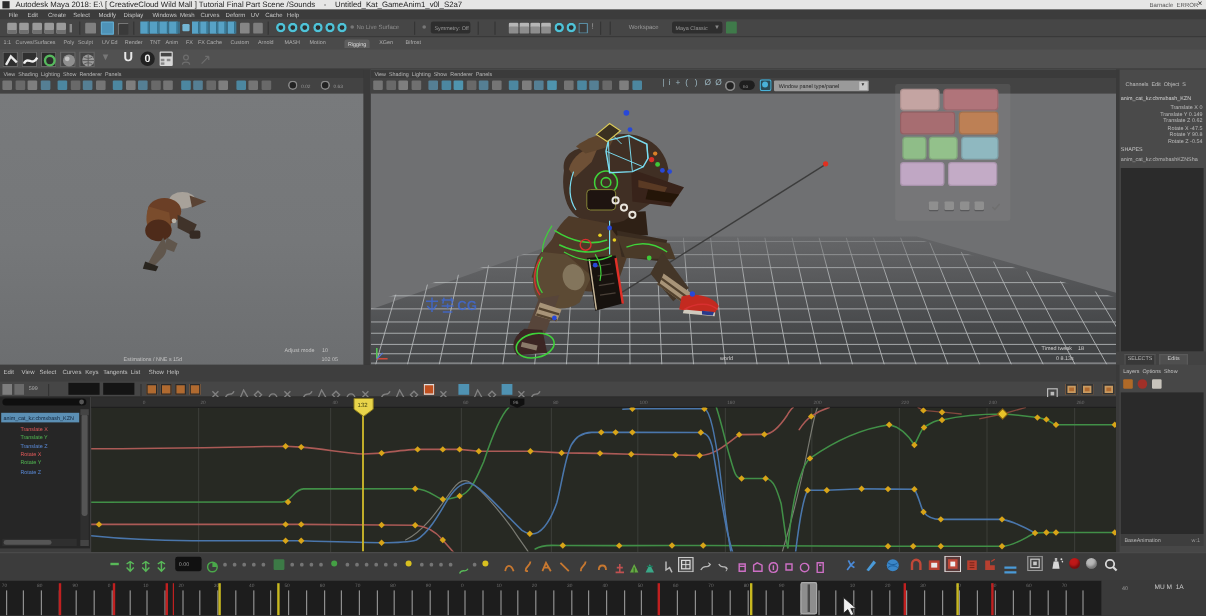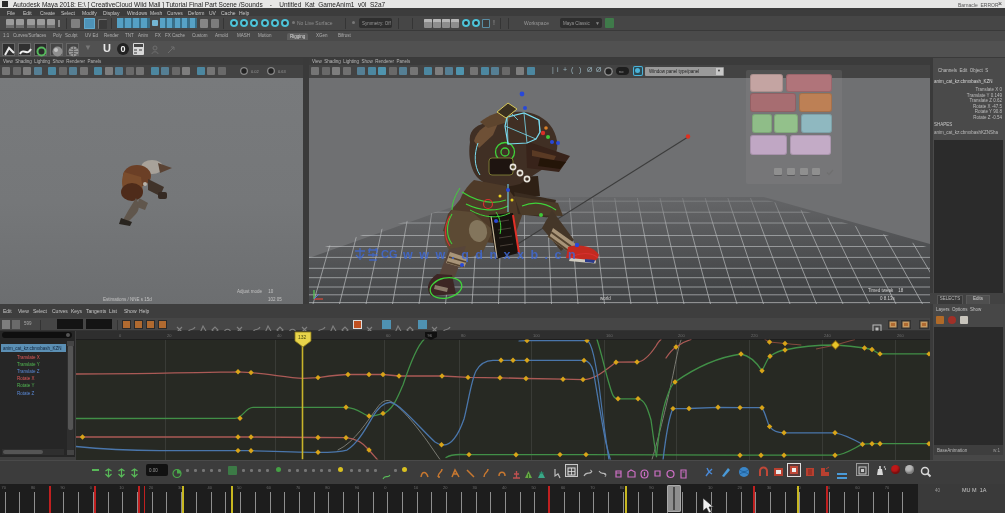--- a/index.html
+++ b/index.html
@@ -379,21 +379,20 @@
       <path d="M450 216 C444 226 444 238 450 246" fill="none" stroke="#d83030" stroke-width="1.1"></path>
       <path d="M570 258 C580 252 592 252 598 258" fill="none" stroke="#d83030" stroke-width="1.2"></path>
     </svg>
 <svg style="position:absolute;left:354px;top:247px;z-index:50;" width="44" height="14" viewBox="0 0 44 14">
       <g stroke="rgba(62,105,214,0.82)" stroke-width="1.3" fill="none">
         <path d="M1 4 H11 M6 1 V13 M2 8 L5 11 M10 7 L7 11"></path>
         <path d="M14 3 H24 M16 1 L15 6 M22 1 L23 6 M14 8 H24 M19 6 V10 M15 13 H23"></path>
       </g>
       <text x="27" y="11" font-size="11" font-weight="bold" font-family="Liberation Sans" fill="rgba(62,105,214,0.82)">CG</text>
     </svg>
-<div style="position:absolute;left:403px;top:247.5px;z-index:50;font-size:12.5px;color:rgba(62,105,214,0.82);font-weight:bold;letter-spacing:6.5px;white-space:nowrap;">www.qdnxxb.cn</div>
 <div style="position:absolute;left:746px;top:70px;width:96px;height:114px;background:rgba(150,150,150,0.18);border-radius:2px;"></div>
 <div style="position:absolute;left:750px;top:74px;width:33px;height:18px;background:#c4a4a2;border-radius:3px;box-shadow:inset 0 0 0 1px rgba(0,0,0,0.12);"></div>
 <div style="position:absolute;left:786px;top:74px;width:46px;height:18px;background:#b0747a;border-radius:3px;box-shadow:inset 0 0 0 1px rgba(0,0,0,0.12);"></div>
 <div style="position:absolute;left:750px;top:93px;width:46px;height:19px;background:#a76d71;border-radius:3px;box-shadow:inset 0 0 0 1px rgba(0,0,0,0.12);"></div>
 <div style="position:absolute;left:799px;top:93px;width:33px;height:19px;background:#bd8055;border-radius:3px;box-shadow:inset 0 0 0 1px rgba(0,0,0,0.12);"></div>
 <div style="position:absolute;left:752px;top:114px;width:20px;height:19px;background:#8fbd88;border-radius:3px;box-shadow:inset 0 0 0 1px rgba(0,0,0,0.12);"></div>
 <div style="position:absolute;left:774px;top:114px;width:24px;height:19px;background:#93c18b;border-radius:3px;box-shadow:inset 0 0 0 1px rgba(0,0,0,0.12);"></div>
 <div style="position:absolute;left:801px;top:114px;width:31px;height:19px;background:#8fb8c0;border-radius:3px;box-shadow:inset 0 0 0 1px rgba(0,0,0,0.12);"></div>
 <div style="position:absolute;left:750px;top:135px;width:37px;height:20px;background:#c0a7c4;border-radius:3px;box-shadow:inset 0 0 0 1px rgba(0,0,0,0.12);"></div>
 <div style="position:absolute;left:790px;top:135px;width:41px;height:20px;background:#c3abc6;border-radius:3px;box-shadow:inset 0 0 0 1px rgba(0,0,0,0.12);"></div>

